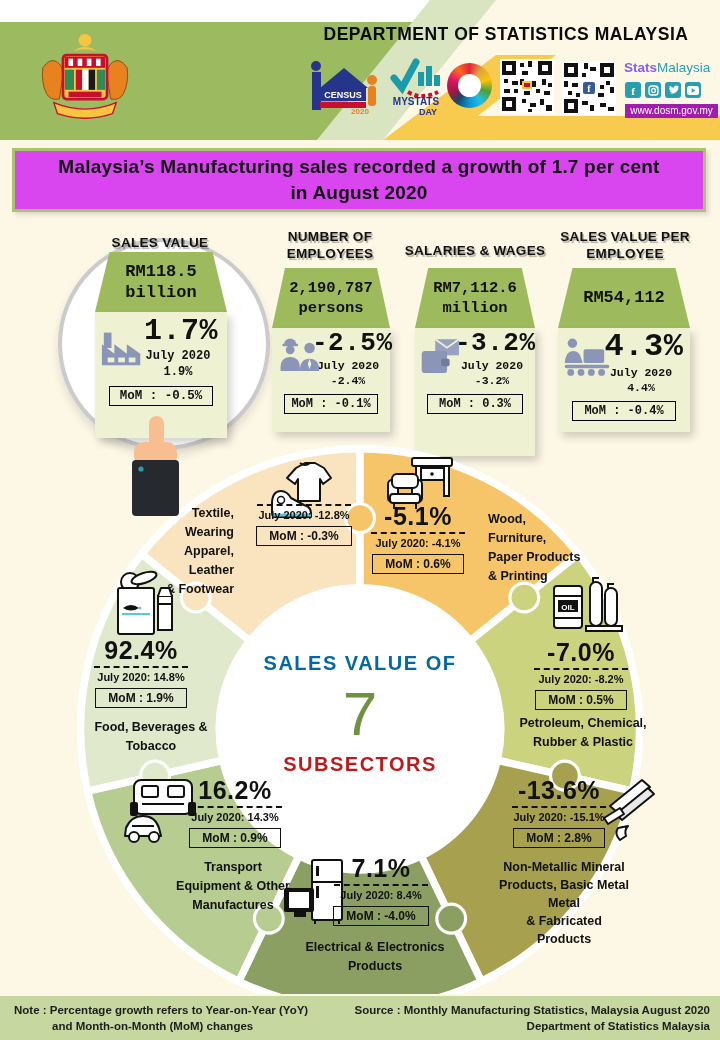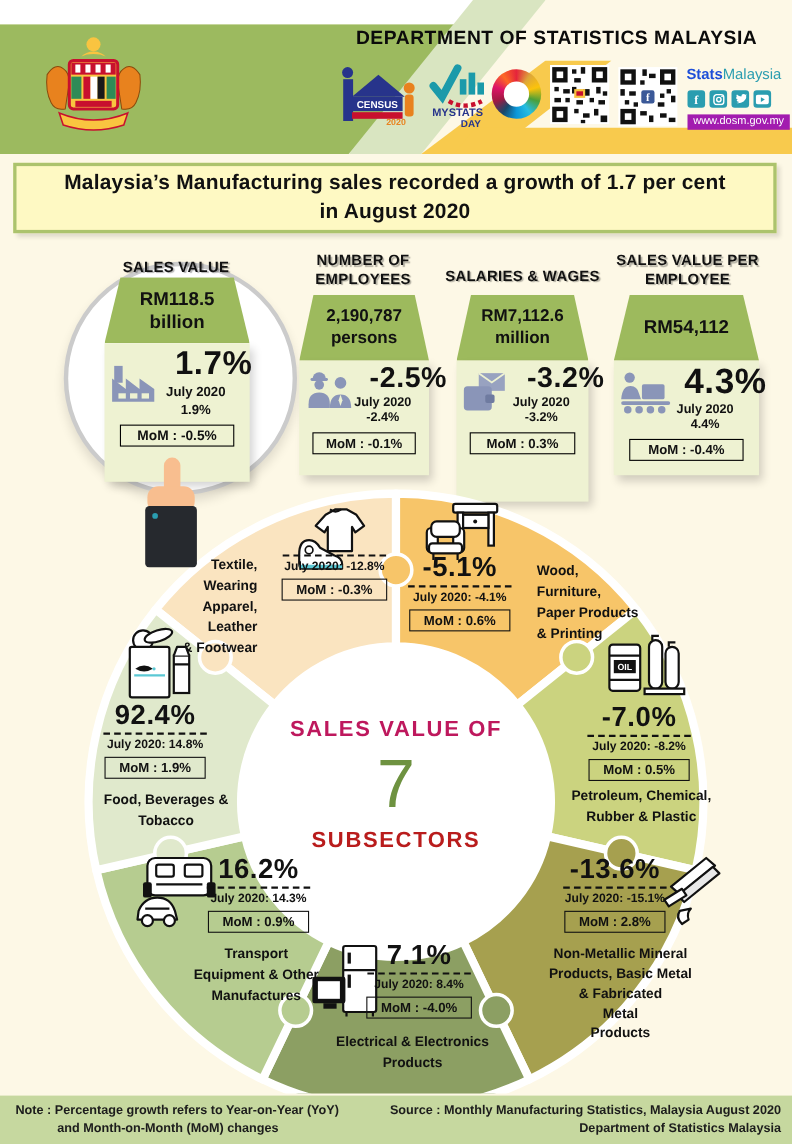--- a/index.html
+++ b/index.html
@@ -15,54 +15,54 @@
   .hdr-yellow1{background:#F8CA4D;clip-path:polygon(496px 55px,556px 55px,447px 140px,383px 140px);}
   .hdr-yellow2{background:#F8CA4D;clip-path:polygon(432px 116px,720px 116px,720px 140px,413px 140px);}
   .dept-title{position:absolute;left:300px;top:24px;width:412px;text-align:center;
       font-size:17.5px;font-weight:900;letter-spacing:.5px;color:#0b0b0b;}
   .coa{position:absolute;left:30px;top:30px;}
   .logo{position:absolute;}
   .sdg{position:absolute;left:447px;top:63px;width:45px;height:45px;border-radius:50%;
        background:conic-gradient(#E5243B,#DDA63A,#FCC30B,#4C9F38,#26BDE2,#0A97D9,#19486A,#A21942,#DD1367,#FD6925,#E5243B);}
   .sdg-in{position:absolute;left:11px;top:11px;width:23px;height:23px;border-radius:50%;background:#fff;}
   .brand{position:absolute;left:624px;top:60px;width:95px;text-align:left;font-size:13.5px;}
-  .brand b{color:#1d4ed8;font-weight:900;}
+  .brand b{color:#8b5cf6;font-weight:900;}
   .brand span{color:#2A9DB0;font-weight:400;}
   .socials{position:absolute;left:625px;top:82px;display:flex;gap:4px;}
   .soc{width:16px;height:16px;background:#2A9DB0;border-radius:3px;display:flex;align-items:center;justify-content:center;}
   .webbar{position:absolute;left:625px;top:104px;width:93px;height:14px;background:#a21caf;
       color:#fff;font-size:10px;line-height:14px;text-align:center;font-weight:400;}
 
   
-  .headline{position:absolute;left:12px;top:148px;width:688px;height:58px;background:#fef9c3;
+  .headline{position:absolute;left:12px;top:148px;width:688px;height:58px;background:#d946ef;
       border:3px solid #ACC36D;box-shadow:3px 3px 4px rgba(0,0,0,.12);
       display:flex;flex-direction:column;justify-content:center;text-align:center;}
   .headline div{font-size:19px;font-weight:800;line-height:26px;letter-spacing:.2px;}
 
   
   .kpi-title{position:absolute;text-align:center;font-size:13.5px;font-weight:900;line-height:17px;
       letter-spacing:.3px;text-shadow:1.5px 1.5px 1px rgba(0,0,0,.3);}
   .mag-circle{position:absolute;left:58px;top:238px;width:204px;height:204px;border-radius:50%;
       background:#fff;border:4px solid #CBCBCB;box-shadow:0 6px 10px rgba(0,0,0,.12);}
-  .kpi{position:absolute;}
+  .kpi{position:absolute;font-family:Liberation Mono, monospace;}
   .kpi-head{background:#9DBA5D;clip-path:polygon(11% 0,89% 0,100% 100%,0 100%);
       display:flex;flex-direction:column;justify-content:center;text-align:center;font-weight:900;}
   .kpi-body{position:relative;background:#EEF2D2;box-shadow:4px 5px 8px rgba(0,0,0,.18);text-align:center;}
   .kpi-icon{position:absolute;left:5px;top:12px;}
-  .kpi-growth{font-weight:900;letter-spacing:.5px;padding-left:64px;}
+  .kpi-growth{font-weight:900;letter-spacing:.5px;padding-left:40px;}
   .kpi-period{font-size:12px;font-weight:700;padding-left:34px;margin-top:1px;}
   .kpi-prev{font-size:12px;font-weight:700;padding-left:34px;margin-top:2px;}
   .kpi-mom{display:block;width:78%;margin:7px auto 0;border:1.5px solid #000;
       font-size:12.5px;font-weight:700;padding:2px 0;}
   .hand{position:absolute;left:120px;top:414px;z-index:5;}
 
   
   .ring-svg{position:absolute;left:40px;top:438px;z-index:1;}
   .ring-center{position:absolute;left:248px;top:652px;width:224px;text-align:center;z-index:2;}
-  .rc1{font-size:20px;font-weight:700;color:#be185d;letter-spacing:1.5px;}
+  .rc1{font-size:20px;font-weight:700;color:#0369a1;letter-spacing:1.5px;}
   .rc-num{font-size:62px;font-weight:400;color:#6E9240;line-height:66px;margin-top:6px;}
   .rc2{font-size:20px;font-weight:700;color:#b91c1c;letter-spacing:1.5px;margin-top:6px;}
   .seg-stats{position:absolute;text-align:center;z-index:3;}
   .seg-growth{font-size:25px;font-weight:900;letter-spacing:.5px;line-height:28px;}
   .seg-dash{border-top:2.5px dashed #111;width:94px;margin:2px auto 3px;}
   .seg-july{font-size:11px;font-weight:700;}
   .seg-mom{display:inline-block;border:1.5px solid #111;font-size:12px;font-weight:700;
       padding:2px 12px;margin-top:5px;}
   .seg-label{position:absolute;font-weight:900;font-size:12.5px;line-height:19px;z-index:3;}
   .seg-icon{position:absolute;z-index:3;}
@@ -441,22 +441,22 @@
   </svg>
   <div class="seg-stats" style="left:492px;top:776px;width:134px">
     <div class="seg-growth">-13.6%</div>
     <div class="seg-dash"></div>
     <div class="seg-july">July 2020: -15.1%</div>
     <div class="seg-mom">MoM : 2.8%</div>
   </div>
   <div class="seg-label" style="left:478px;top:858px;width:172px;text-align:center;line-height:18px">
     <div>Non-Metallic  Mineral</div>
     <div>Products, Basic Metal</div>
+    <div>Metal</div>
     <div>&amp; Fabricated</div>
-    <div>Metal</div>
     <div>Products</div>
   </div>
 
   <svg class="seg-icon" style="left:282px;top:856px" width="70" height="76" viewBox="0 0 70 76">
     <rect x="30" y="4" width="30" height="60" rx="2" fill="#fff" stroke="#111" stroke-width="2"></rect>
     <path d="M30 26 h30" stroke="#111" stroke-width="2"></path>
     <rect x="34" y="10" width="3" height="10" fill="#111"></rect>
       <rect x="34" y="30" width="3" height="12" fill="#111"></rect>
     <path d="M33 64 v4 M57 64 v4" stroke="#111" stroke-width="2"></path>
     <rect x="2" y="32" width="30" height="24" rx="2" fill="#111"></rect>

